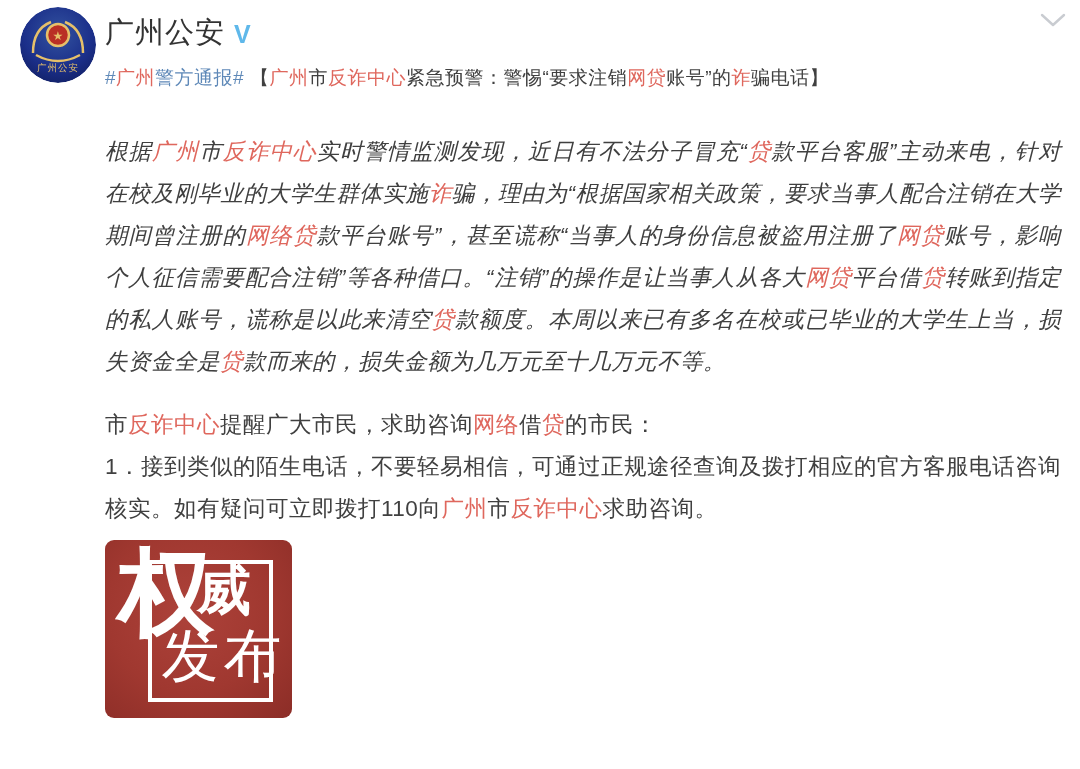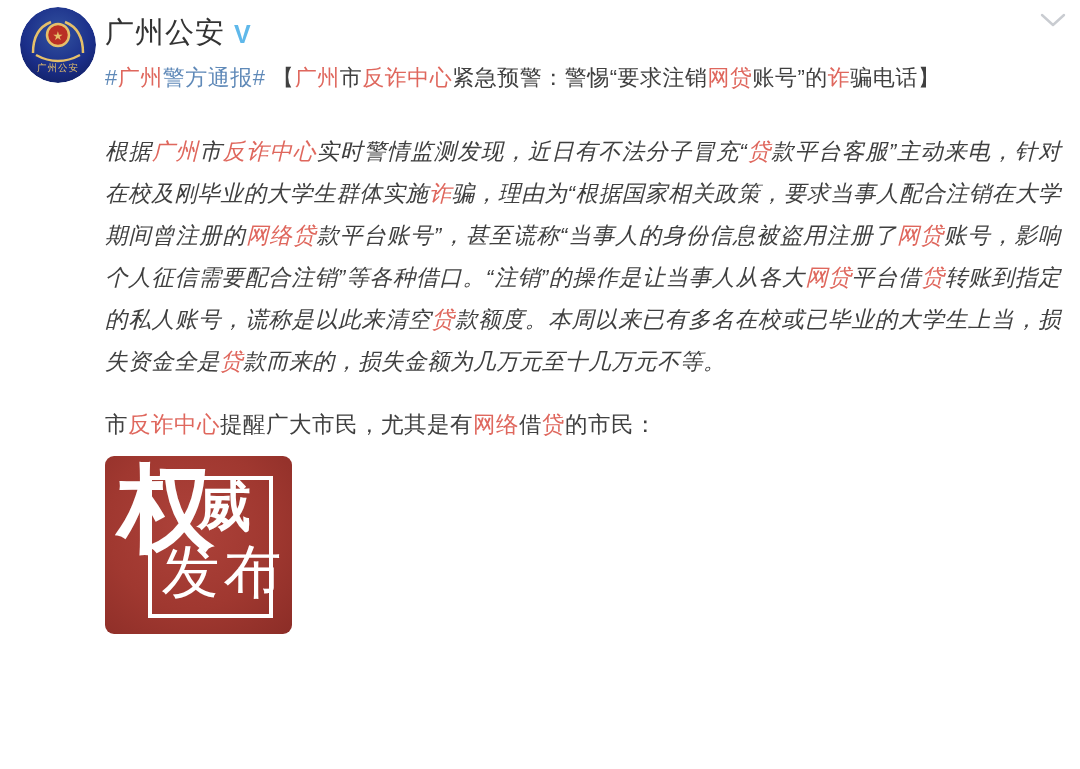--- a/index.html
+++ b/index.html
@@ -11,21 +11,21 @@
   body{
     width:1080px; height:769px; position:relative; overflow:hidden;
     font-family:"Liberation Sans","DejaVu Sans",sans-serif;
   }
   .post{position:absolute; inset:0; padding:14px 20px 0 105px;}
   .avatar{position:absolute; left:20px; top:7px; width:76px; height:76px; border-radius:50%; overflow:hidden; cursor:pointer;}
   .top-chevron{position:absolute; right:14px; top:12px; width:26px; height:16px; cursor:pointer;}
   .username-row{display:flex; align-items:center; gap:9px; margin-top:2px; height:34px;}
   .username{font-size:29px; color:var(--username); font-weight:500; letter-spacing:1px; cursor:pointer;}
   .v-badge{font-size:25px; font-weight:900; color:var(--verified); transform:translateY(1px);}
-  .title-line{margin-top:11px; font-size:22px; line-height:33px; letter-spacing:0.5px; color:var(--body);}
+  .title-line{margin-top:11px; font-size:19px; line-height:33px; letter-spacing:0.5px; color:var(--body);}
   .body-par{
     margin-top:37px; width:956px; font-size:22.5px; line-height:42px;
     letter-spacing:0.5px; color:var(--body); text-align:justify;font-style:italic;
   }
   .tips-block{margin-top:21px; width:956px; font-size:22.5px; line-height:42px; letter-spacing:0.5px; color:var(--body);}
   .seg-text{color:var(--body);}
   .seg-hl{color:var(--hl);}
   .seg-link{color:var(--link); cursor:pointer;}
   
   .stamp{
@@ -71,21 +71,22 @@
   <div class="username-row">
     <span class="username">广州公安</span>
     <span class="v-badge">V</span>
   </div>
 
   <div class="title-line"><span class="seg-link">#</span><span class="seg-hl">广州</span><span class="seg-link">警方通报#</span><span class="seg-text"> 【</span><span class="seg-hl">广州</span><span class="seg-text">市</span><span class="seg-hl">反诈中心</span><span class="seg-text">紧急预警：警惕“要求注销</span><span class="seg-hl">网贷</span><span class="seg-text">账号”的</span><span class="seg-hl">诈</span><span class="seg-text">骗电话】</span></div>
 
   <div class="body-par"><span class="seg-text">根据</span><span class="seg-hl">广州</span><span class="seg-text">市</span><span class="seg-hl">反诈中心</span><span class="seg-text">实时警情监测发现，近日有不法分子冒充“</span><span class="seg-hl">贷</span><span class="seg-text">款平台客服”主动来电，针对在校及刚毕业的大学生群体实施</span><span class="seg-hl">诈</span><span class="seg-text">骗，理由为“根据国家相关政策，要求当事人配合注销在大学期间曾注册的</span><span class="seg-hl">网络贷</span><span class="seg-text">款平台账号”，甚至谎称“当事人的身份信息被盗用注册了</span><span class="seg-hl">网贷</span><span class="seg-text">账号，影响个人征信需要配合注销”等各种借口。“注销”的操作是让当事人从各大</span><span class="seg-hl">网贷</span><span class="seg-text">平台借</span><span class="seg-hl">贷</span><span class="seg-text">转账到指定的私人账号，谎称是以此来清空</span><span class="seg-hl">贷</span><span class="seg-text">款额度。本周以来已有多名在校或已毕业的大学生上当，损失资金全是</span><span class="seg-hl">贷</span><span class="seg-text">款而来的，损失金额为几万元至十几万元不等。</span></div>
 
   <div class="tips-block">
-    <div><span class="seg-text">市</span><span class="seg-hl">反诈中心</span><span class="seg-text">提醒广大市民，尤其是有</span><span class="seg-hl">网络</span><span class="seg-text">借</span><span class="seg-hl">贷</span><span class="seg-text">的市民：</span></div>
+    <div><span class="seg-text">市</span><span class="seg-hl">反诈中心</span><span class="seg-text">提醒广大市民，求助咨询</span><span class="seg-hl">网络</span><span class="seg-text">借</span><span class="seg-hl">贷</span><span class="seg-text">的市民：</span></div>
+    <div><span class="seg-text">1．接到类似的陌生电话，不要轻易相信，可通过正规途径查询及拨打相应的官方客服电话咨询核实。如有疑问可立即拨打110向</span><span class="seg-hl">广州</span><span class="seg-text">市</span><span class="seg-hl">反诈中心</span><span class="seg-text">求助咨询。</span></div>
   </div>
 
   <div class="stamp">
     <div class="stamp-frame"></div>
     <div class="stamp-quan">权</div>
     <div class="stamp-wei">威</div>
     <div class="stamp-fabu">发布</div>
   </div>
 
 </div>

